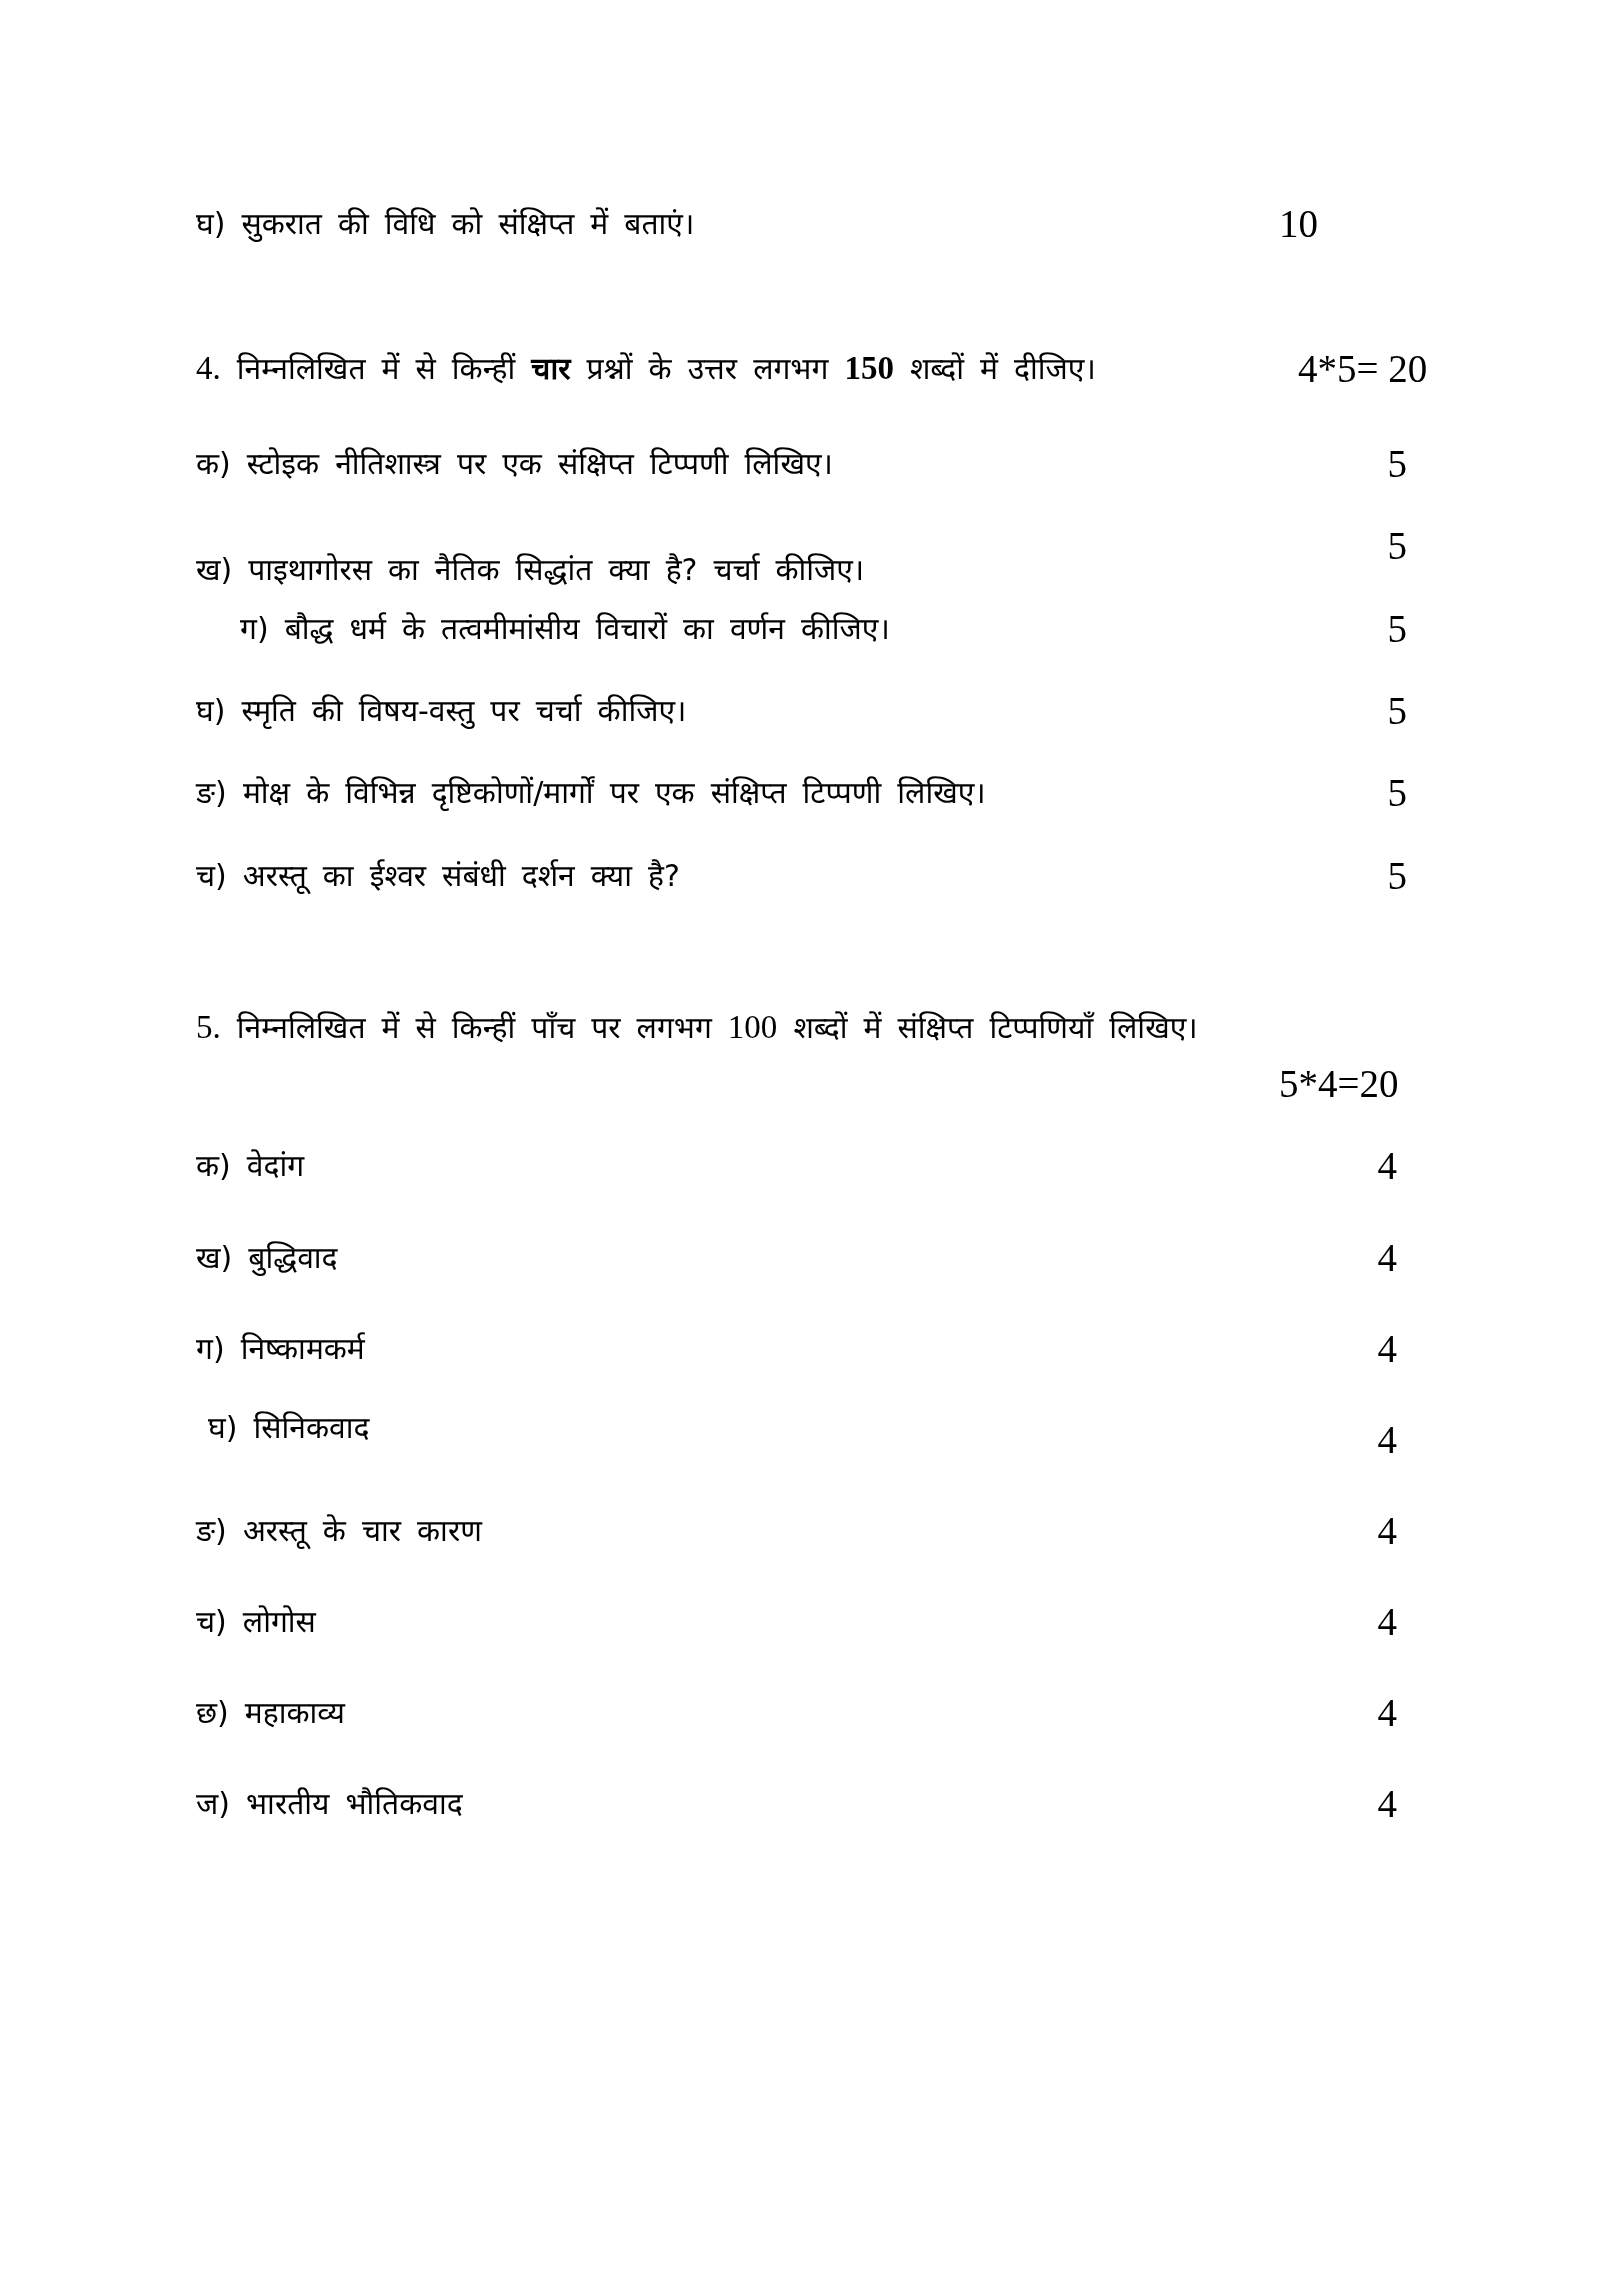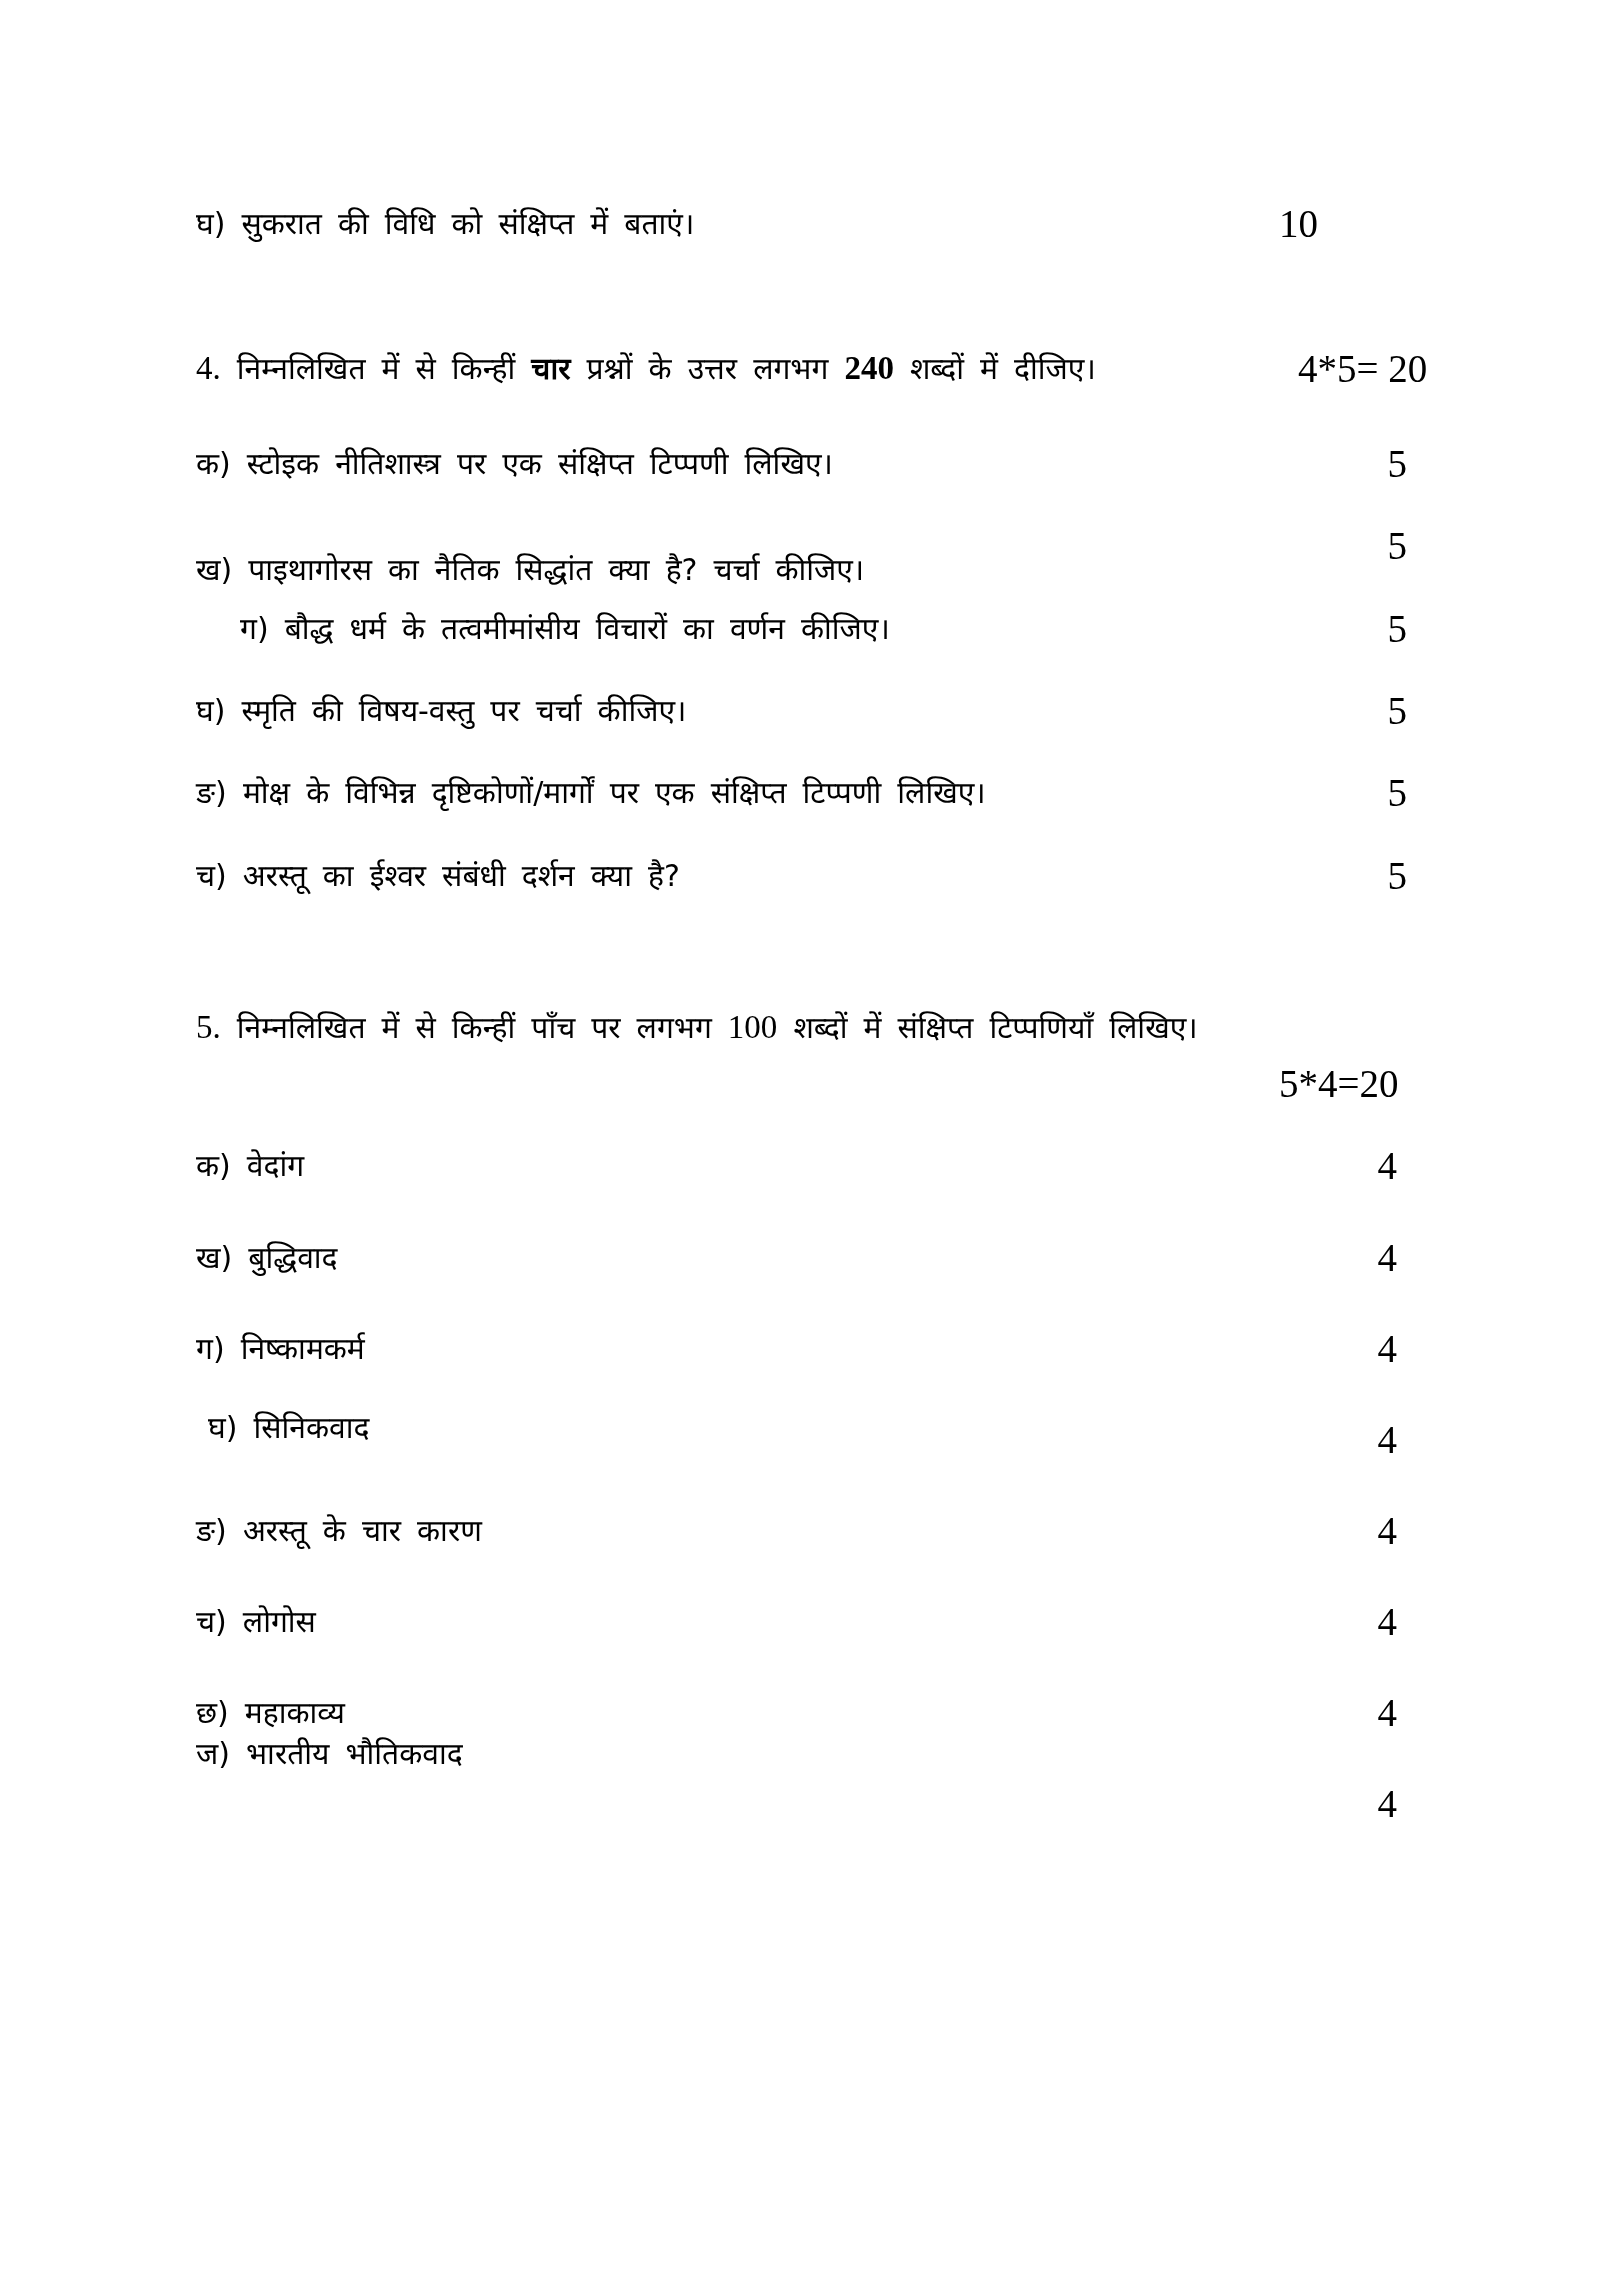--- a/index.html
+++ b/index.html
@@ -49,21 +49,21 @@
   <span>घ)</span>
   <span>सुकरात की विधि को संक्षिप्त में बताएं।</span>
 </div>
 <div class="mark" style="top:204px; left:1279px;">10</div>
 
 <div class="line" style="top:349px;">
   <span class="num">4.</span>
   <span>निम्नलिखित में से किन्हीं</span>
   <span class="bold">चार</span>
   <span>प्रश्नों के उत्तर लगभग</span>
-  <span class="num bold">240</span>
+  <span class="num bold">150</span>
   <span>शब्दों में दीजिए।</span>
 </div>
 <div class="mark" style="top:349px; left:1298px;">4*5= 20</div>
 
 <div class="line" style="top:444px;">
   <span>क)</span>
   <span>स्टोइक नीतिशास्त्र पर एक संक्षिप्त टिप्पणी लिखिए।</span>
 </div>
 <div class="mark single" style="top:444px;">5</div>
 
@@ -140,18 +140,18 @@
   <span>लोगोस</span>
 </div>
 <div class="mark single" style="top:1602px; right:226px;">4</div>
 
 <div class="line" style="top:1693px;">
   <span>छ)</span>
   <span>महाकाव्य</span>
 </div>
 <div class="mark single" style="top:1693px; right:226px;">4</div>
 
-<div class="line" style="top:1734px;">
+<div class="line" style="top:1784px;">
   <span>ज)</span>
   <span>भारतीय भौतिकवाद</span>
 </div>
 <div class="mark single" style="top:1784px; right:226px;">4</div>
 
 
 </body></html>

